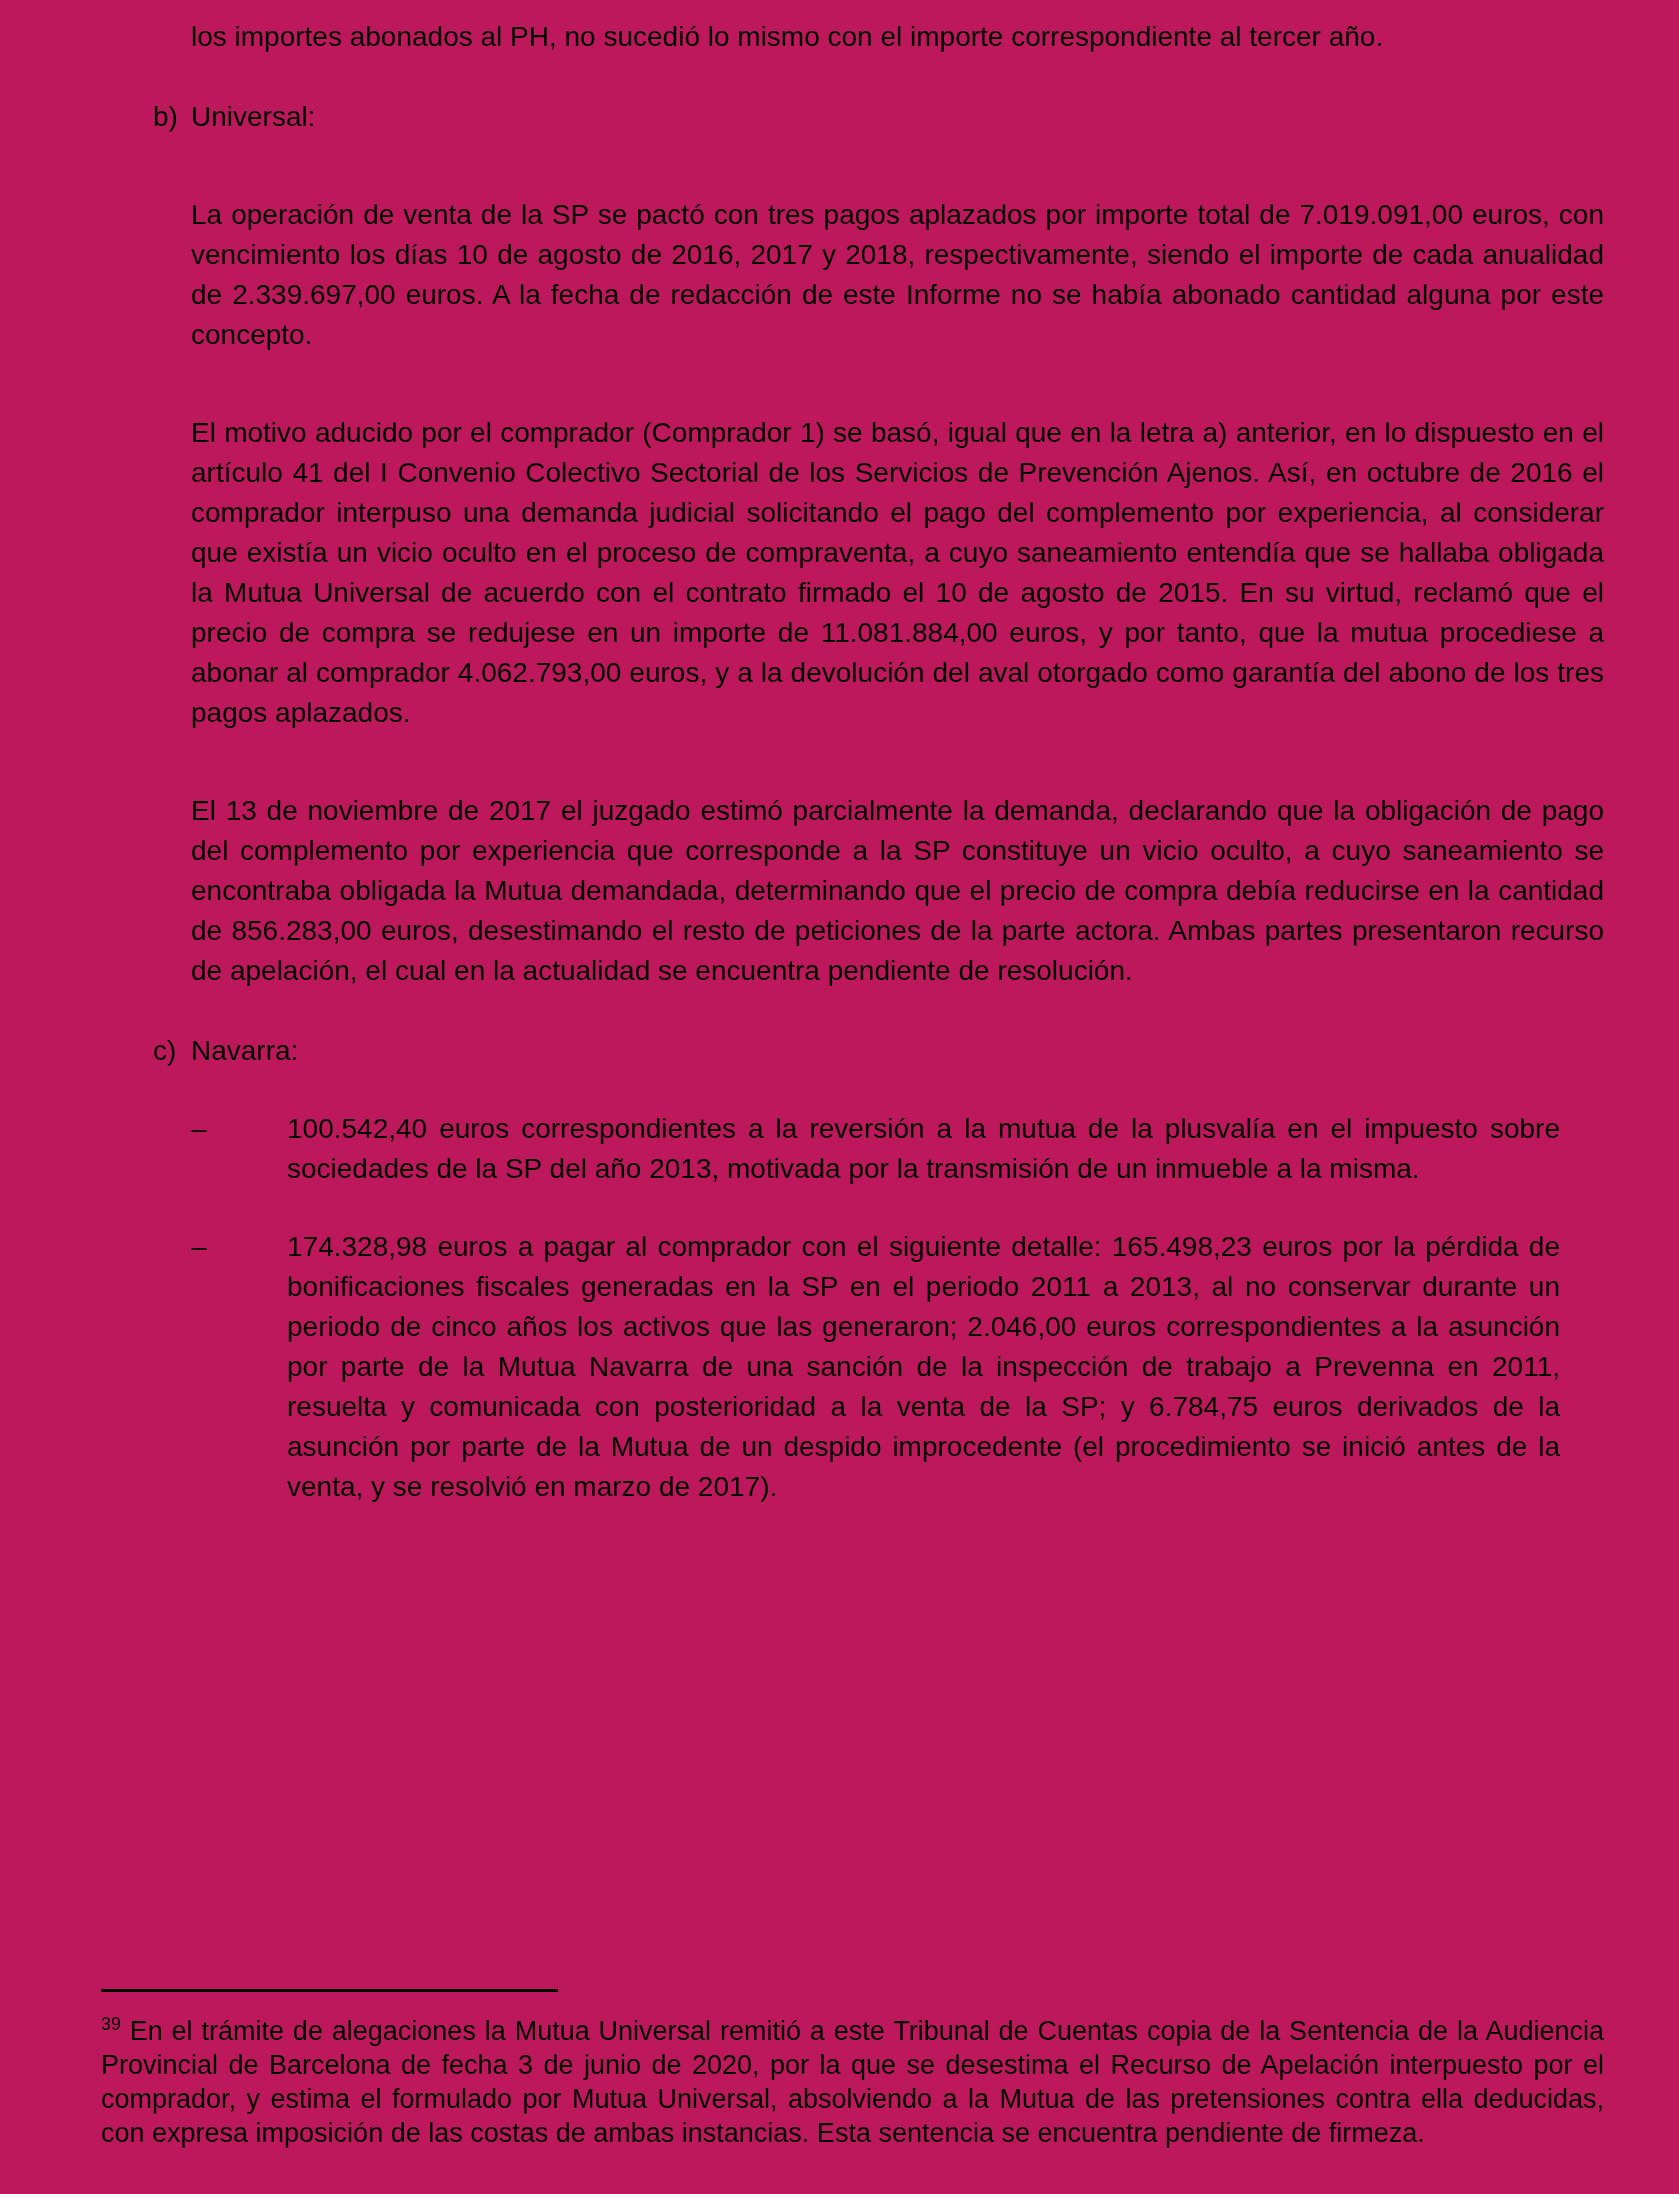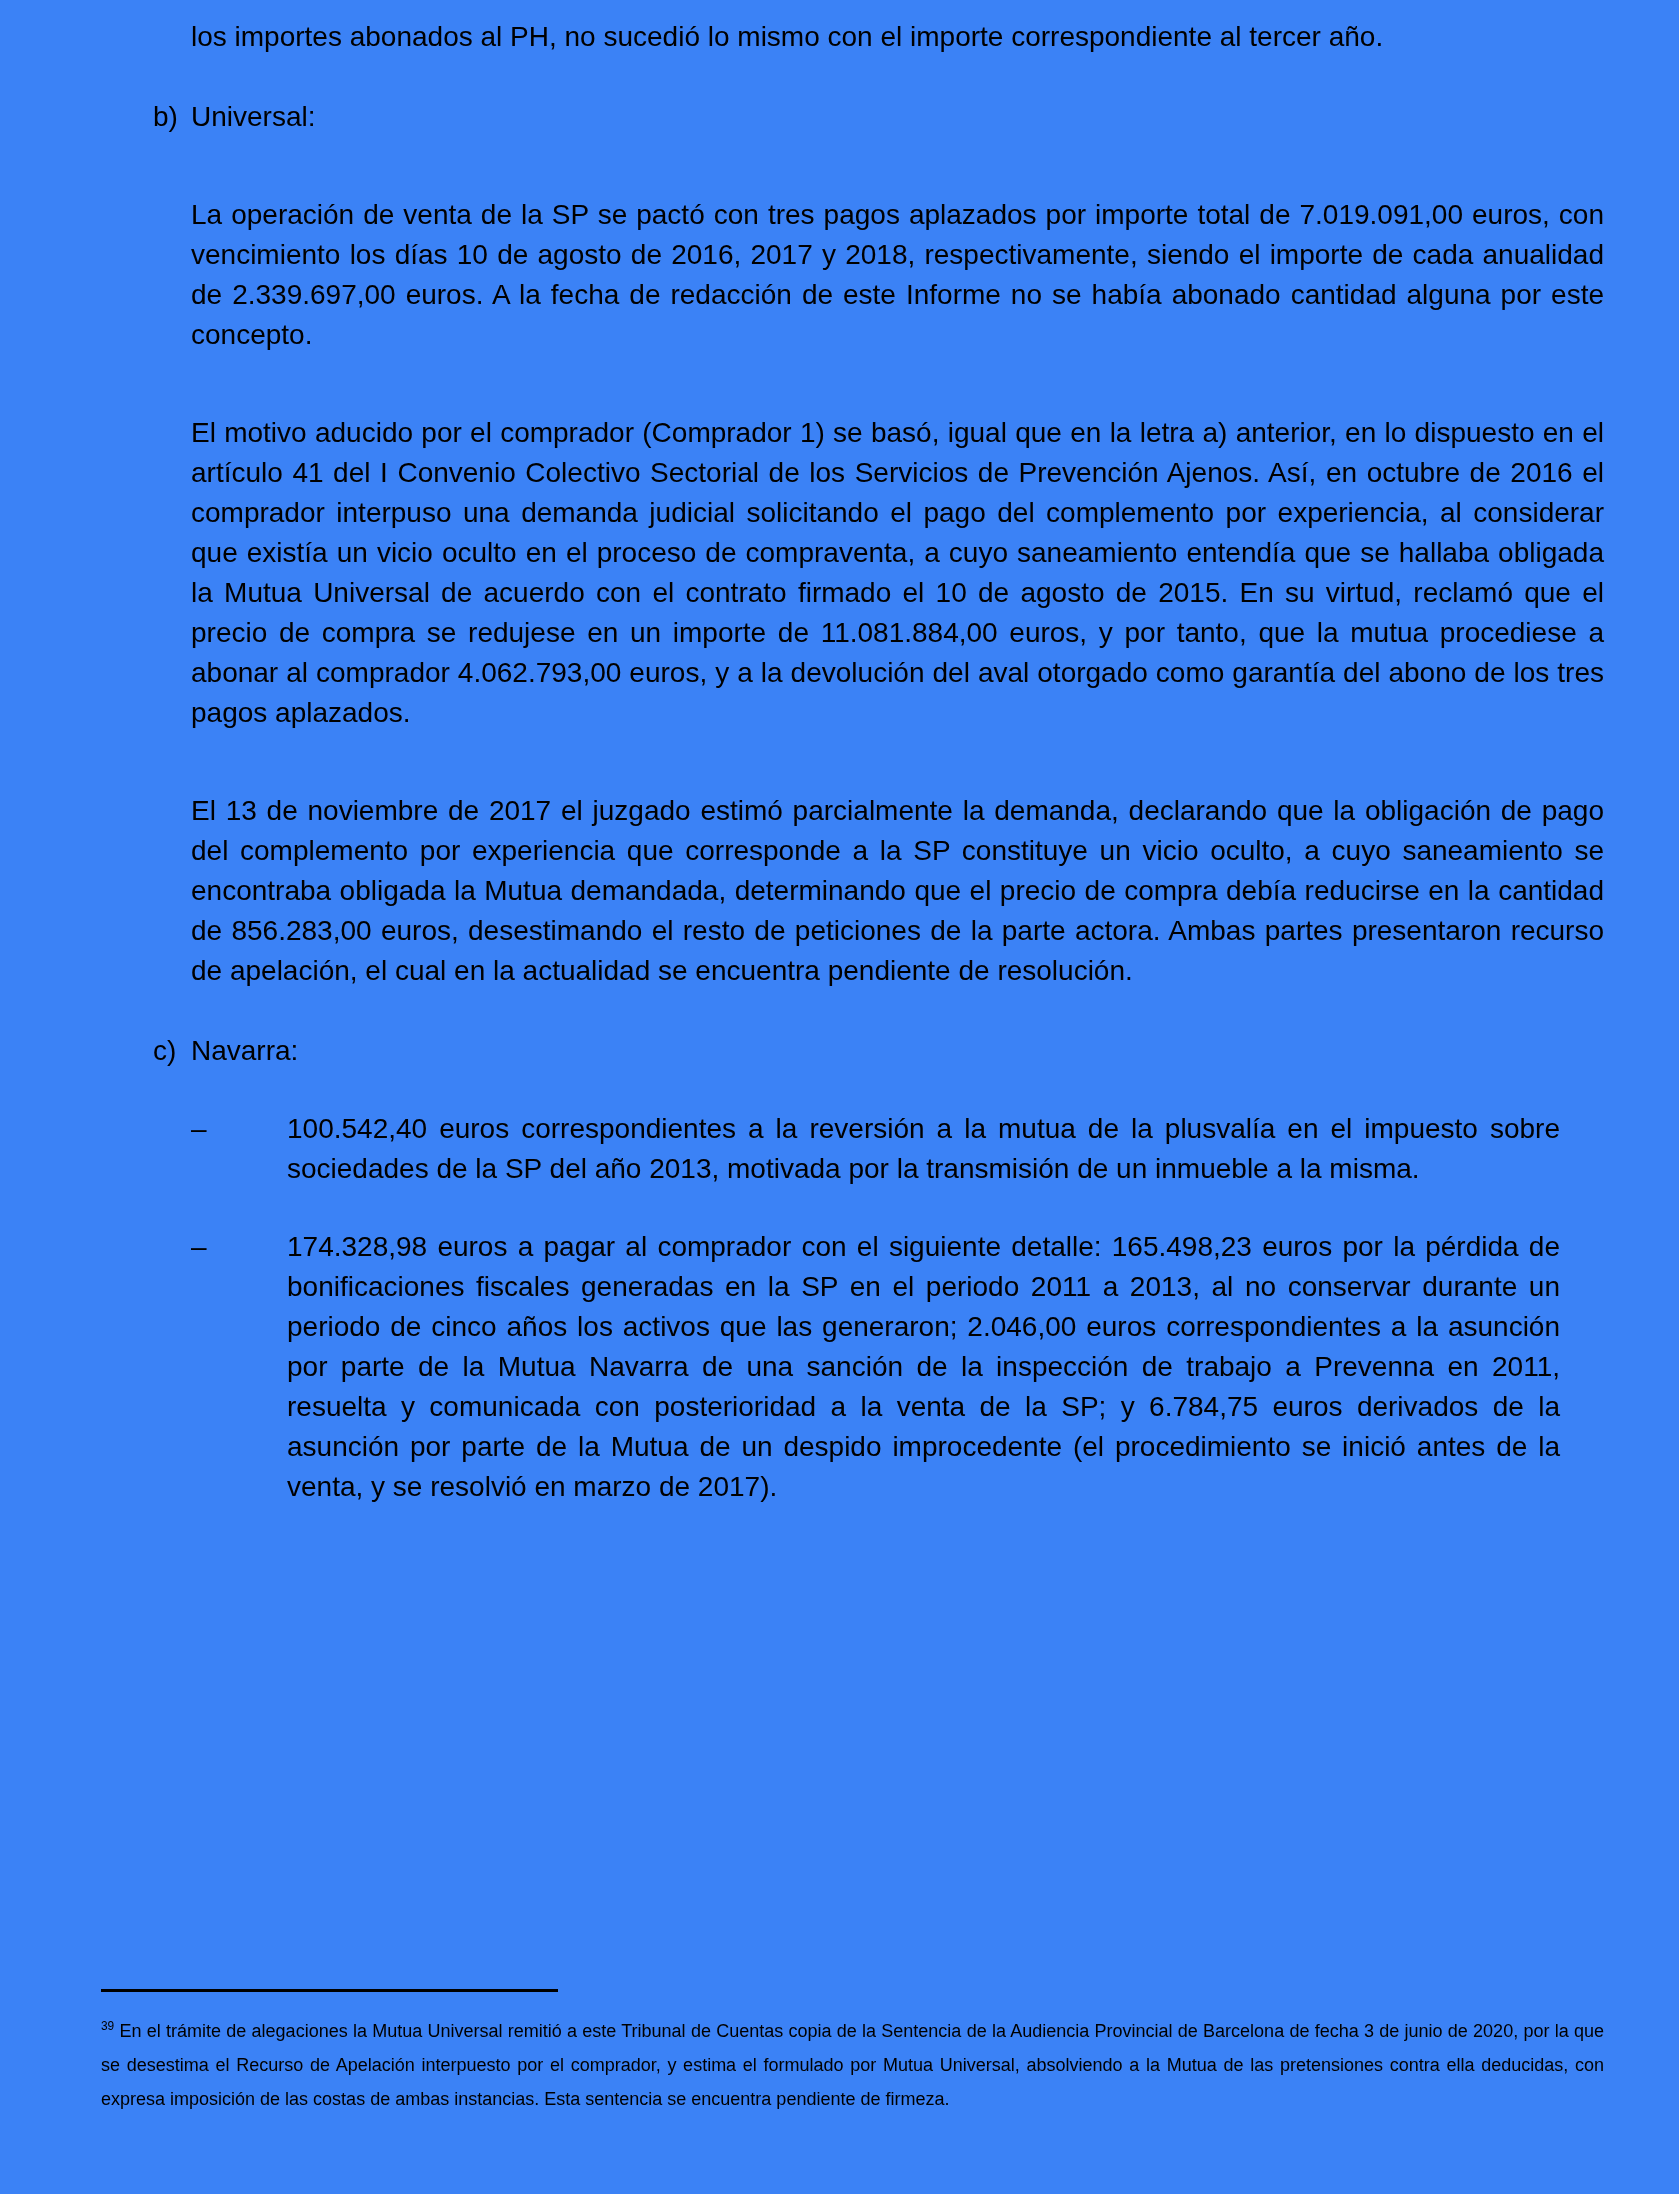--- a/index.html
+++ b/index.html
@@ -11,21 +11,21 @@
   body {
     font-family: "Liberation Sans", "DejaVu Sans", sans-serif;
     color: #000000;
     -webkit-font-smoothing: antialiased;
   }
   .page {
     position: relative;
     width: 1680px;
     height: 2194px;
     margin: 0 auto;
-    background: #3b82f6;
+    background: #be185d;
     box-sizing: border-box;
     overflow: hidden;
   }
   
   .content {
     position: absolute;
     left: 101px;
     top: 0px;
     width: 1503px;   
   }
@@ -97,21 +97,21 @@
     top: 1989px;
     width: 1503px;
   }
   .footnote-rule {
     width: 457px;
     height: 0;
     border-top: 3.2px solid #000000;
     margin: 0 0 22px 0;
   }
   .footnote-text {
-    font-size: 18px;
+    font-size: 27px;
     line-height: 34px;
     text-align: justify;
     text-justify: inter-word;
     margin: 0;
   }
   .footnote-text sup {
     font-size: 0.66em;
     vertical-align: super;
     line-height: 0;
   }

